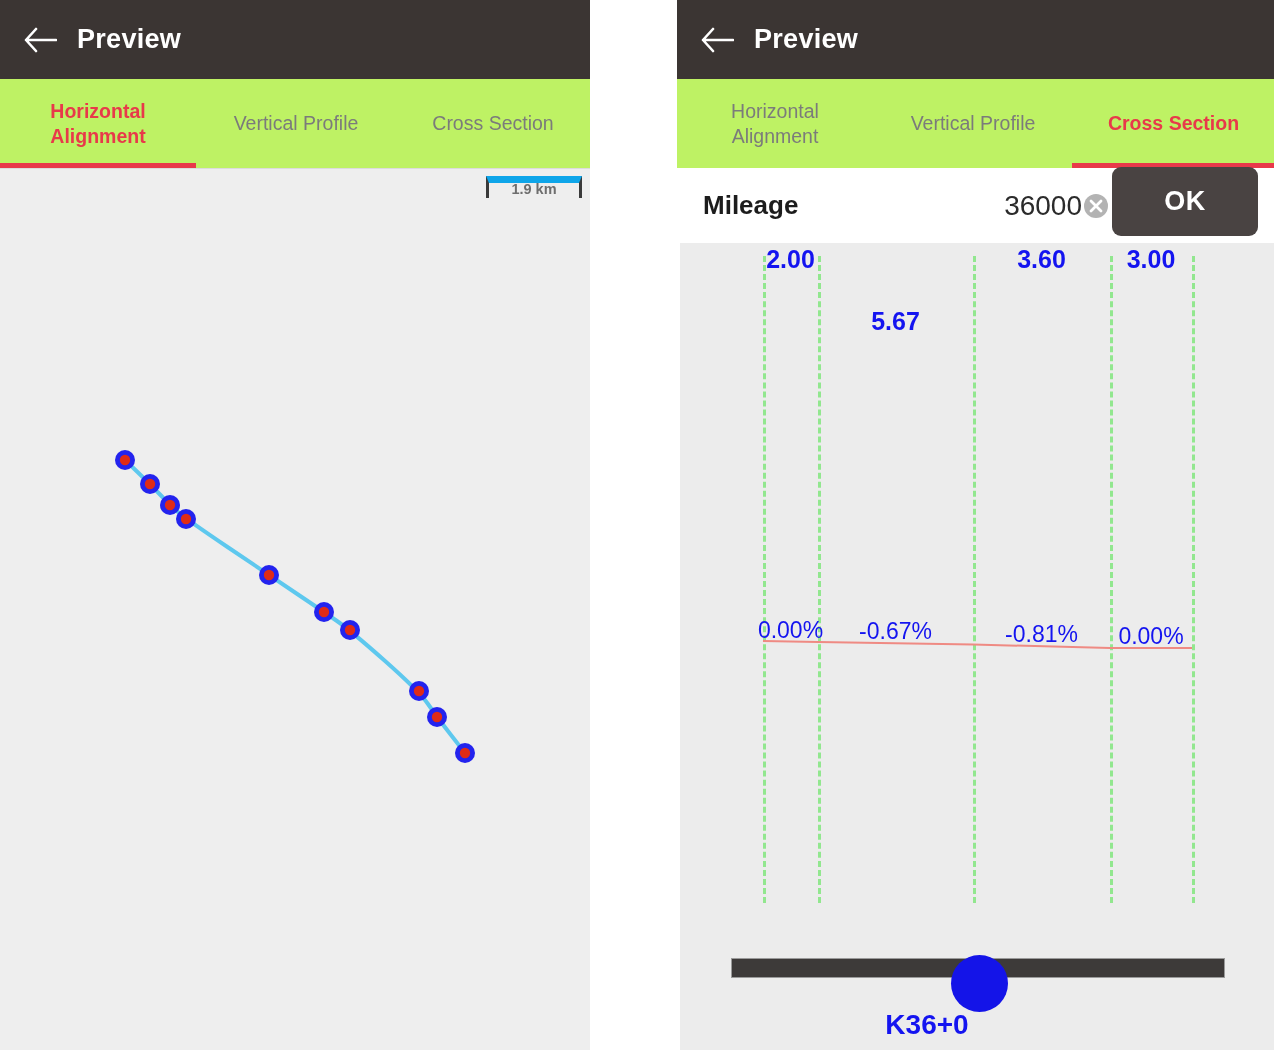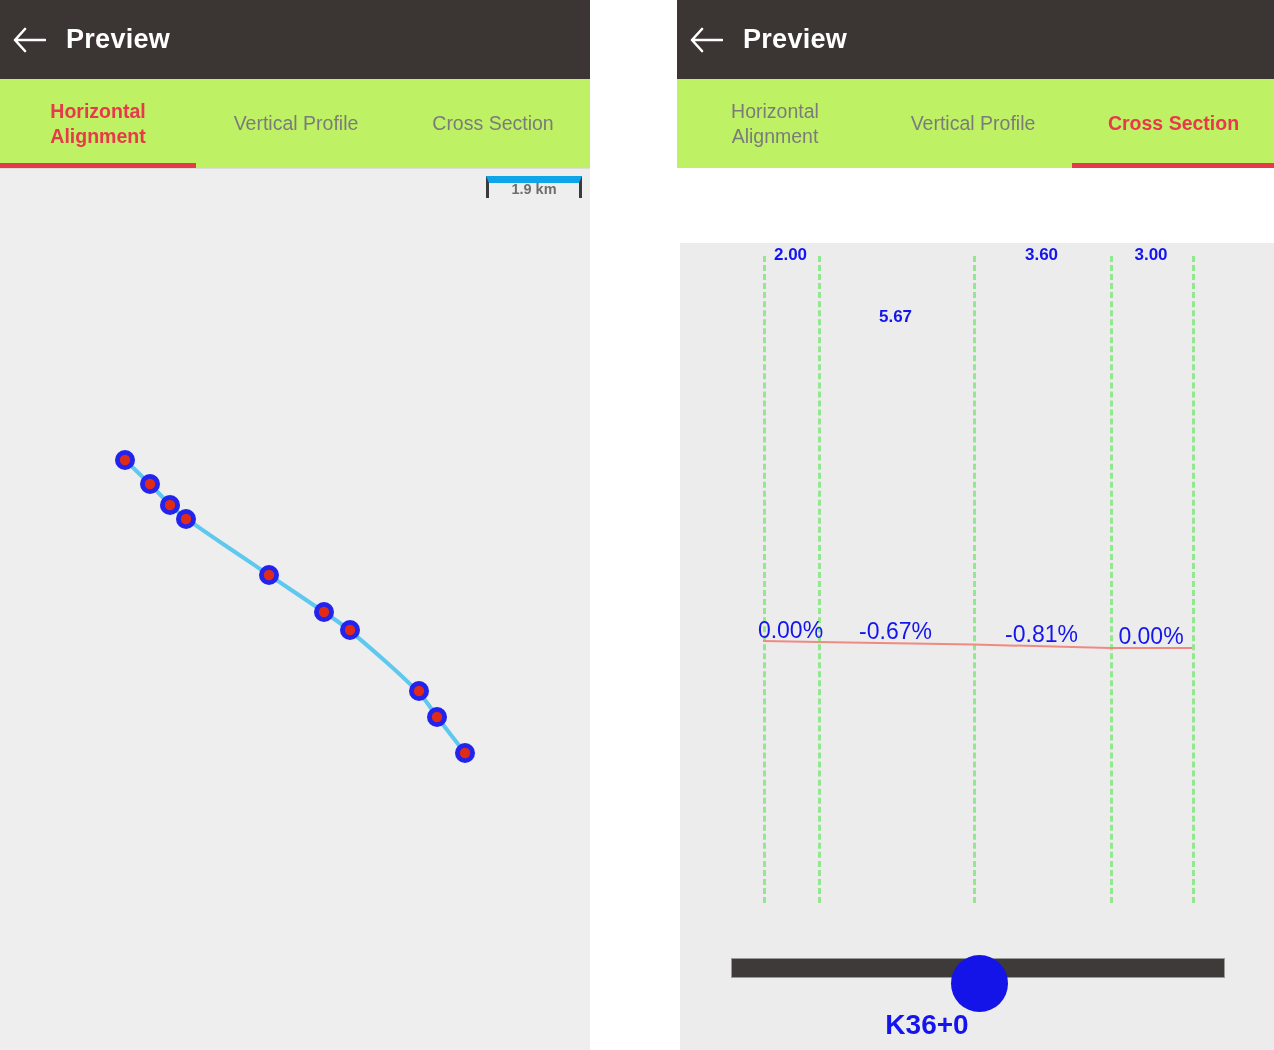--- a/index.html
+++ b/index.html
@@ -29,20 +29,21 @@
   .panel-left  { left: 0px;   width: 590px; }
   .panel-right { left: 677px; width: 597px; }
 
   
   .appbar {
     position: relative;
     height: 79px;
     background: #3b3533;
     display: flex;
     align-items: center;
+    padding-left: 11px;
   }
   .back-btn {
     width: 58px;
     height: 79px;
     display: flex;
     align-items: center;
     justify-content: center;
     cursor: pointer;
   }
   .back-btn svg { display: block; }
@@ -197,21 +198,21 @@
   }
   .xs-gridline {
     position: absolute;
     top: 13px;
     width: 0;
     height: 647px;
     border-left: 3px dashed #92e78f;
   }
   .xs-top-label {
     position: absolute;
-    font-size: 17px;
+    font-size: 25px;
     font-weight: bold;
     color: #1414f0;
     transform: translateX(-50%);
     white-space: nowrap;
   }
   .xs-pct-label {
     position: absolute;
     font-size: 23px;
     font-weight: normal;
     color: #1414f0;
@@ -327,20 +328,33 @@
     </div>
 
     <div class="tabbar">
       <div class="tab">Horizontal
 Alignment</div>
       <div class="tab">Vertical Profile</div>
       <div class="tab active">Cross Section</div>
       <div class="tab-underline"></div>
     </div>
 
+    <div class="mileage-row">
+      <div class="mileage-label">Mileage</div>
+
+      <div class="mileage-input-wrap">
+        <input class="mileage-value" type="text" value="36000" style="">
+        <svg class="clear-icon" viewBox="0 0 26 26">
+          <circle cx="13" cy="13" r="12" fill="#b3b3b3"></circle>
+          <path d="M8 8 L18 18 M18 8 L8 18" stroke="#ffffff" stroke-width="2.8" stroke-linecap="round"></path>
+        </svg>
+      </div>
+
+      <button class="ok-btn">OK</button>
+    </div>
 
     <div class="xs-canvas">
       <div id="xs-grid">
           <div class="xs-gridline" style="left: 83px;"></div>
           <div class="xs-gridline" style="left: 138px;"></div>
           <div class="xs-gridline" style="left: 293px;"></div>
           <div class="xs-gridline" style="left: 430px;"></div>
           <div class="xs-gridline" style="left: 512px;"></div>
         </div>
       <svg id="xs-surface-svg" class="xs-surface" width="594" height="807" viewBox="0 0 594 807">

